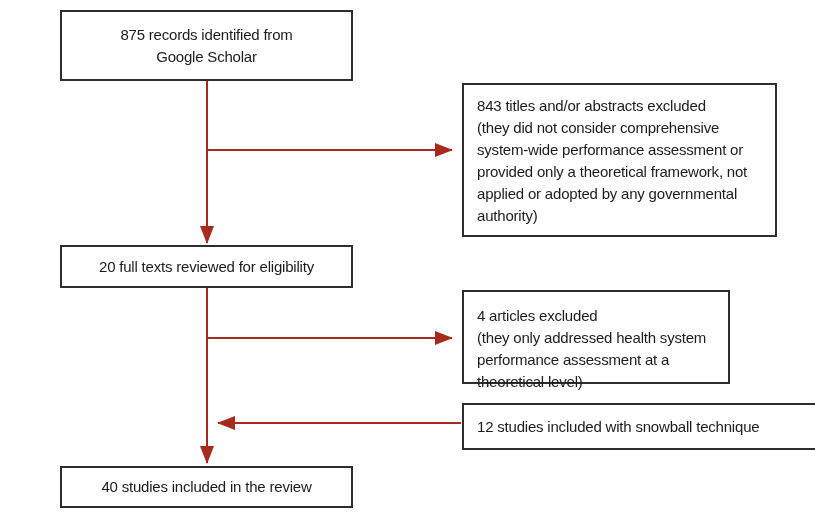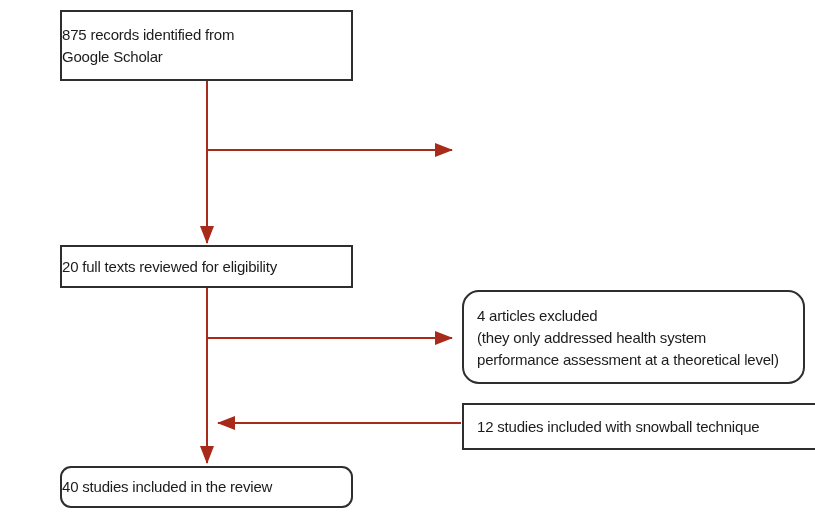--- a/index.html
+++ b/index.html
@@ -47,36 +47,37 @@
     font-size: 15px;
     line-height: 22px;
     letter-spacing: -0.2px;
   }
   .box .txt {
     white-space: pre-line;
     width: 100%;
   }
   .box.center {
     justify-content: center;
+    text-align: center;
   }
   .box.leftalign {
     justify-content: flex-start;
     text-align: left;
     padding-left: 13px;
     padding-right: 8px;
   }
   .box.topalign {
     align-items: flex-start;
   }
   #box-records          { left: 60px;  top: 10px;  width: 293px; height: 71px;  }
   #box-titles-excluded  { left: 462px; top: 83px;  width: 315px; height: 154px; padding-top: 10px; }
   #box-fulltexts        { left: 60px;  top: 245px; width: 293px; height: 43px;  }
-  #box-articles-excluded{ left: 462px; top: 290px; width: 343px; height: 94px;  padding-top: 13px; border-radius: 17px; }
+  #box-articles-excluded{ left: 462px; top: 290px; width: 268px; height: 94px;  padding-top: 13px; }
   #box-snowball         { left: 462px; top: 403px; width: 373px; height: 47px;  }
-  #box-included         { left: 60px;  top: 466px; width: 293px; height: 42px; border-radius: 11px;  }
+  #box-included         { left: 60px;  top: 466px; width: 293px; height: 42px;  }
 </style>
 </head>
 <body>
 
 <div class="canvas">
 
   <svg class="arrow-layer" width="815" height="532" viewBox="0 0 815 532" aria-hidden="true">
     <defs>
       <marker id="ah" markerUnits="userSpaceOnUse" markerWidth="18" markerHeight="14" viewBox="0 0 18 14" refX="17" refY="7" orient="auto">
         <path class="arrowhead" d="M0,0 L18,7 L0,14 Z"></path>
@@ -87,20 +88,28 @@
     <path class="arrow" d="M207,288 L207,463" marker-end="url(#ah)"></path>
     <path class="arrow" d="M207,338 L452,338" marker-end="url(#ah)"></path>
     <path class="arrow" d="M461,423 L218,423" marker-end="url(#ah)"></path>
   </svg>
 
   <div class="box center" id="box-records">
     <span class="txt">875 records identified from
 Google Scholar</span>
   </div>
 
+  <div class="box leftalign topalign" id="box-titles-excluded">
+    <span class="txt">843 titles and/or abstracts excluded
+(they did not consider comprehensive
+system-wide performance assessment or
+provided only a theoretical framework, not
+applied or adopted by any governmental
+authority)</span>
+  </div>
 
   <div class="box center" id="box-fulltexts">
     <span class="txt">20 full texts reviewed for eligibility</span>
   </div>
 
   <div class="box leftalign topalign" id="box-articles-excluded">
     <span class="txt">4 articles excluded
 (they only addressed health system
 performance assessment at a theoretical level)</span>
   </div>

